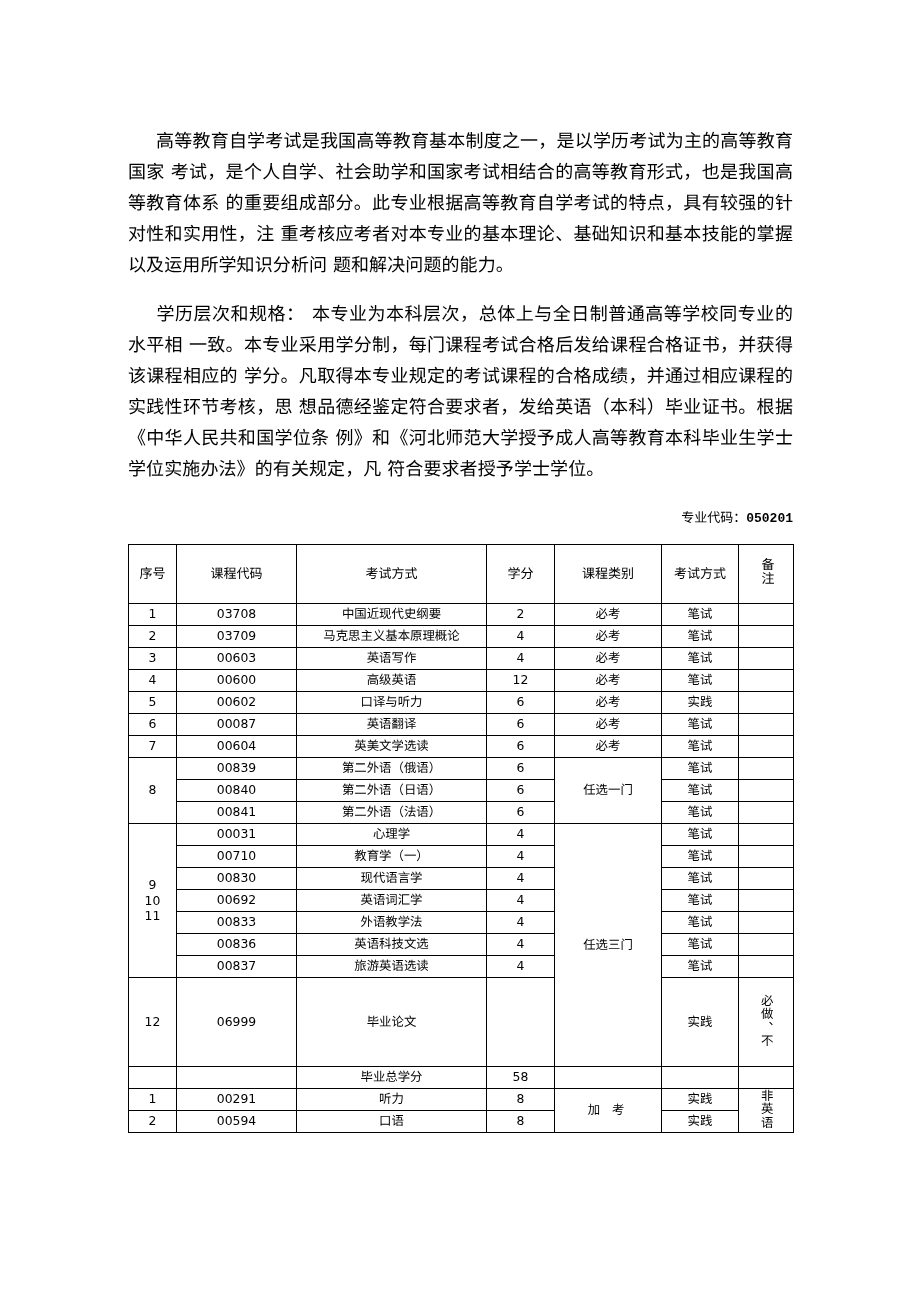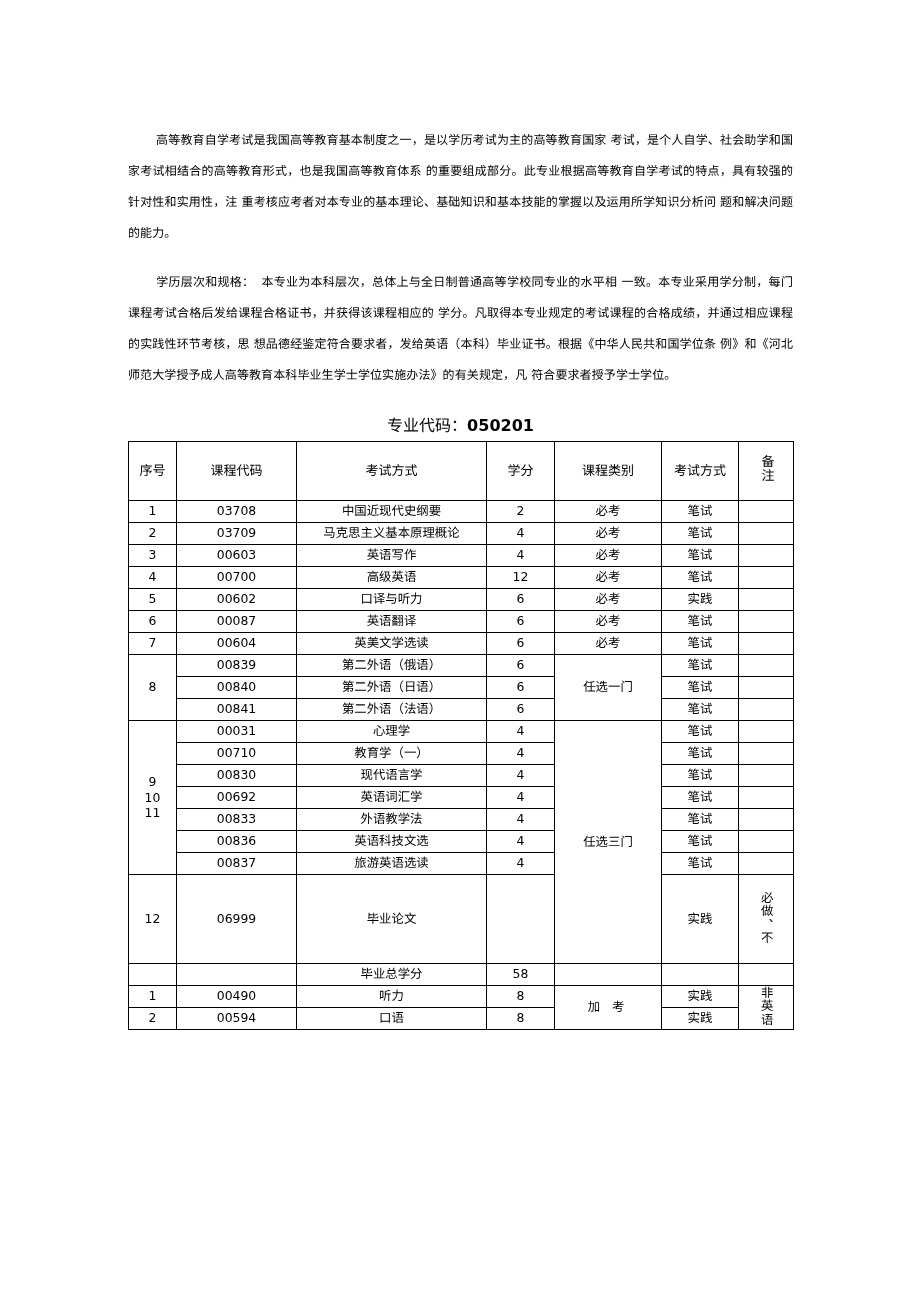--- a/index.html
+++ b/index.html
@@ -20,21 +20,21 @@
     overflow: hidden;
     box-sizing: border-box;
   }
   .content {
     position: absolute;
     left: 128px;
     top: 0;
     width: 665px;
   }
   .para {
-    font-size: 12px;
+    font-size: 18px;
     line-height: 31px;
     text-align: justify;
     text-justify: inter-ideograph;
     margin: 0;
     letter-spacing: 0.1px;
   }
   .para.first {
     margin-top: 125px;
   }
   .para.gap {
@@ -46,40 +46,41 @@
   }
   .wide-gap {
     display: inline-block;
     width: 22px;
   }
   .small-gap {
     display: inline-block;
     width: 7px;
   }
   .center-line {
-    text-align: center;
-    font-size: 16px;
+    text-align: right;
+    font-size: 13px;
     line-height: 30px;
     margin: 0;
+    font-family: Liberation Mono, monospace;
   }
   .center-line.code-line {
     margin-top: 20px;
     font-weight: bold;
   }
   .center-line.school-line {
     margin-top: 12px;
     font-weight: normal;
   }
   .code-label {
     font-weight: normal;
   }
   table.course-table {
     border-collapse: collapse;
     width: 665px;
-    margin-top: 0;
+    margin-top: 10px;
     table-layout: fixed;
     font-size: 12.4px;
   }
   table.course-table td,
   table.course-table th {
     border: 1px solid #000000;
     text-align: center;
     vertical-align: middle;
     padding: 0;
     font-weight: normal;
@@ -179,21 +180,21 @@
           <td>3</td>
           <td>00603</td>
           <td>英语写作</td>
           <td>4</td>
           <td>必考</td>
           <td>笔试</td>
           <td></td>
         </tr>
         <tr>
           <td>4</td>
-          <td>00700</td>
+          <td>00600</td>
           <td>高级英语</td>
           <td>12</td>
           <td>必考</td>
           <td>笔试</td>
           <td></td>
         </tr>
         <tr>
           <td>5</td>
           <td>00602</td>
           <td>口译与听力</td>
@@ -315,21 +316,21 @@
           <td></td>
           <td>毕业总学分</td>
           <td>58</td>
           <td></td>
           <td></td>
           <td></td>
         </tr>
 
         <tr>
           <td>1</td>
-          <td>00490</td>
+          <td>00291</td>
           <td>听力</td>
           <td>8</td>
           <td rowspan="2" class="spaced">加 考</td>
           <td>实践</td>
           <td rowspan="2" class="note-cell"><span class="vert">非英语</span></td>
         </tr>
         <tr>
           <td>2</td>
           <td>00594</td>
           <td>口语</td>

